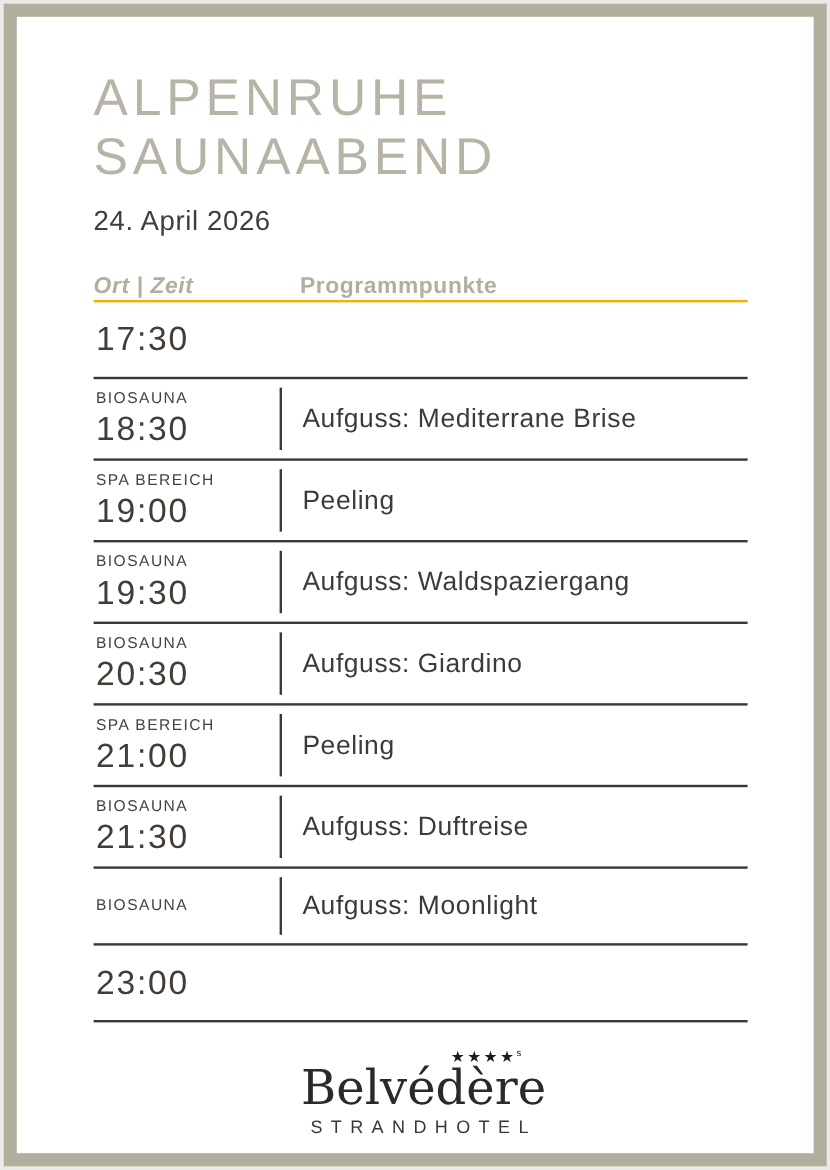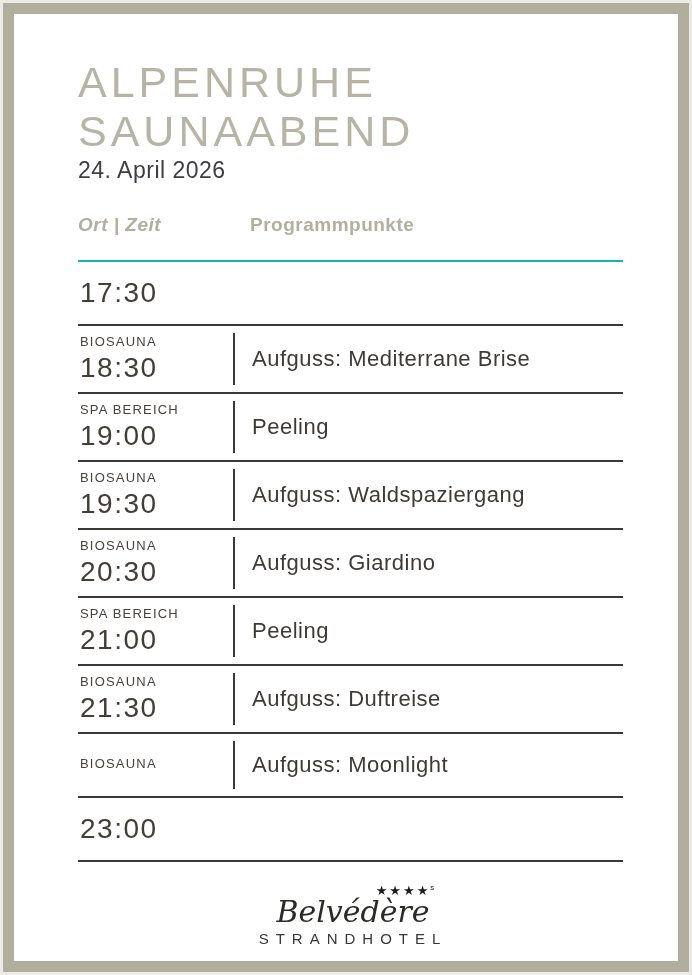--- a/index.html
+++ b/index.html
@@ -25,39 +25,40 @@
     padding: 44px 50px 0 64px;
   }
   .title {
     color: #b7b4a6;
     font-size: 43px;
     font-weight: 300;
     letter-spacing: 4px;
     line-height: 1.15;
   }
   .date {
+    margin-top: 14px;
     color: #3e3d44;
     font-size: 23px;
     font-weight: 300;
     letter-spacing: 0.5px;
   }
   .table-header {
     margin-top: 30px;
     display: flex;
     color: #b2af9e;
     font-size: 19px;
     font-weight: 700;
     letter-spacing: 0.5px;
   }
   .table-header .col1 { width: 172px; font-style: italic; }
   .table-header .col2 { flex: 1; }
   .table {
-    margin-top: 24px;
+    margin-top: 0;
     width: 545px;
-    border-top: 2px solid #14b8a6;
+    border-top: 2px solid #eab308;
   }
   .row {
     display: flex;
     align-items: stretch;
     min-height: 64px;
     border-bottom: 2px solid #3b3936;
   }
   .cell-left {
     width: 155px;
     display: flex;
@@ -101,22 +102,21 @@
     letter-spacing: 2px;
     transform: translateX(52px);
     line-height: 1;
   }
   .stars-row sup {
     font-size: 8px;
     letter-spacing: 0;
   }
   .hotel-name {
     font-family: "DejaVu Serif", serif;
-    font-style: italic;
-    font-size: 30px;
+    font-size: 40px;
     color: #2c2a27;
     line-height: 1.1;
     margin-top: -2px;
   }
   .hotel-sub {
     font-size: 15px;
     color: #3a3734;
     letter-spacing: 7px;
     margin-top: 2px;
   }

